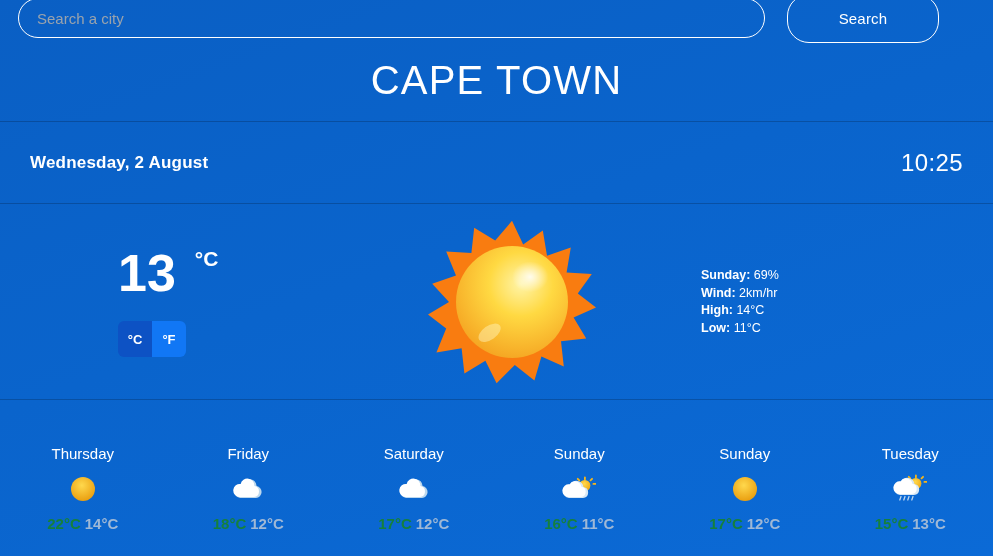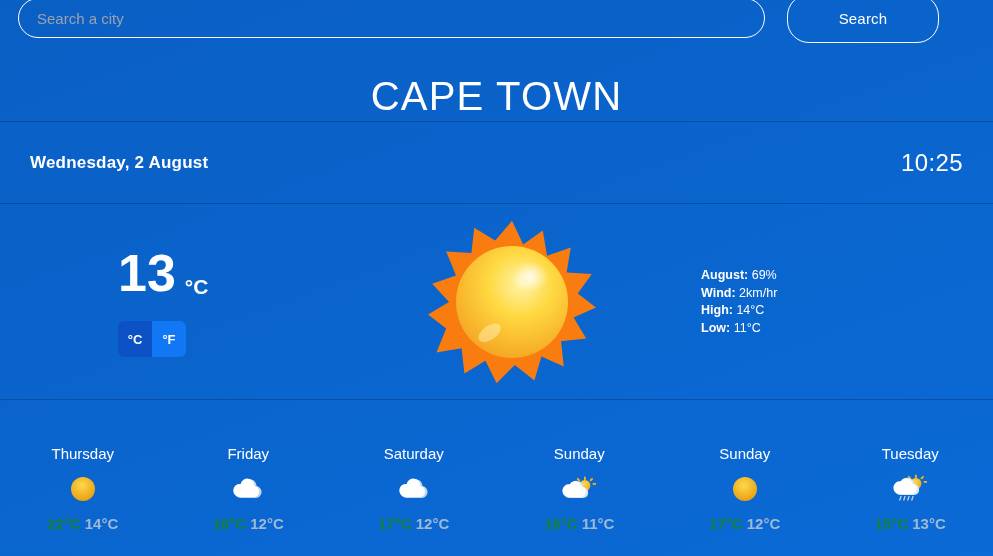--- a/index.html
+++ b/index.html
@@ -34,40 +34,39 @@
     background:transparent; color:#ffffff;
     font-family:"Liberation Sans", sans-serif;
     font-size:15px; cursor:pointer; letter-spacing:.2px;
   }
   
   .city-title{
     position:absolute; top:58px; left:0; right:0;
     text-align:center;
     font-size:40px; font-weight:400; letter-spacing:1.2px;
     color:#ffffff;
-    margin-top:16px;
   }
   
   .datetime-row{
     position:absolute; top:121px; left:0; right:0; height:83px;
     border-top:1px solid rgba(0,0,0,.20);
     border-bottom:1px solid rgba(0,0,0,.20);
     display:flex; align-items:center; justify-content:space-between;
     padding:0 30px;
   }
   .date-text{ font-size:17px; font-weight:bold; letter-spacing:.2px; }
   .time-text{ font-size:24px; font-weight:400; letter-spacing:.4px; }
   
   .current-row{
     position:absolute; top:205px; left:0; right:0; height:195px;
     border-bottom:1px solid rgba(0,0,0,.20);
     display:flex; align-items:center;
   }
   .temp-block{ width:330px; padding-left:118px; }
-  .temp-main{ display:flex; align-items:flex-end; gap:9px; }
+  .temp-main{ display:flex; align-items:flex-start; gap:19px; }
   .temp-value{ font-size:52px; font-weight:bold; line-height:1; }
   .temp-unit{ font-size:21px; font-weight:bold; }
   .unit-toggle{
     margin-top:22px; display:inline-flex;
     border-radius:6px; overflow:hidden;
   }
   .unit-btn{
     width:34px; height:36px; border:none; cursor:pointer;
     font-family:"Liberation Sans", sans-serif;
     font-size:13px; font-weight:bold; color:#ffffff;
@@ -140,21 +139,21 @@
                L41 102 L26 111 L24 93 L6 96 L13 79 L0 69 L15 60 L3 47 L20 41
                L13 24 L31 25 L33 7 L48 16 Z" fill="#f97c10"></path>
       <circle cx="60" cy="60" r="40" fill="url(#sunDisc)"></circle>
       <ellipse cx="73" cy="42" rx="13" ry="11" fill="url(#sunHi)"></ellipse>
       <ellipse cx="44" cy="82" rx="9" ry="5" fill="#fff6c0" opacity=".45" transform="rotate(-35 44 82)"></ellipse>
     </svg>
   </div>
 
   <div class="stats-block">
     <div class="stat-line">
-      <b>August:</b>
+      <b>Sunday:</b>
       <span>69%</span>
     </div>
     <div class="stat-line">
       <b>Wind:</b>
       <span>2km/hr</span>
     </div>
     <div class="stat-line">
       <b>High:</b>
       <span>14°C</span>
     </div>

